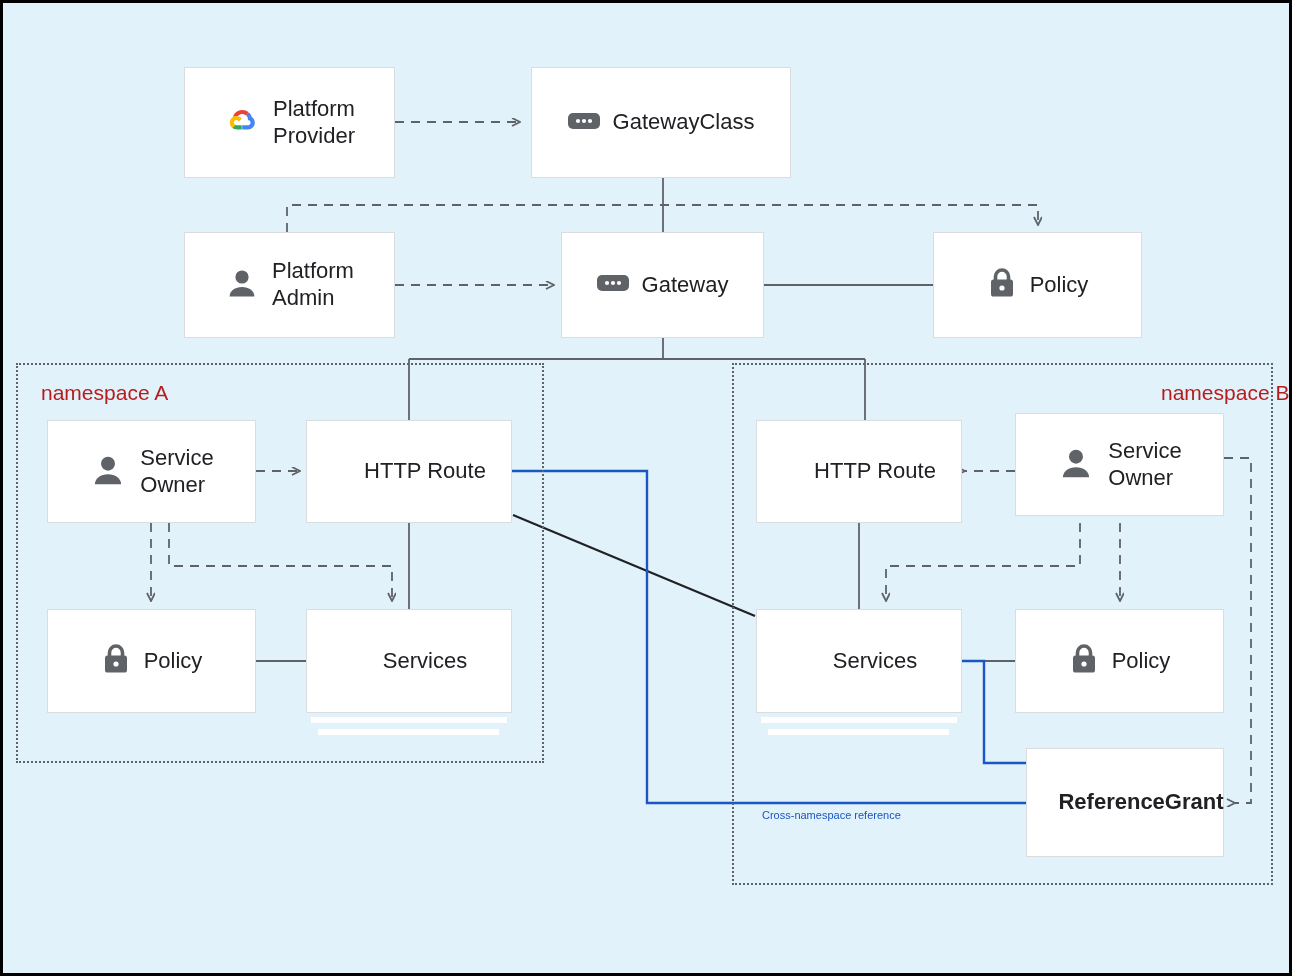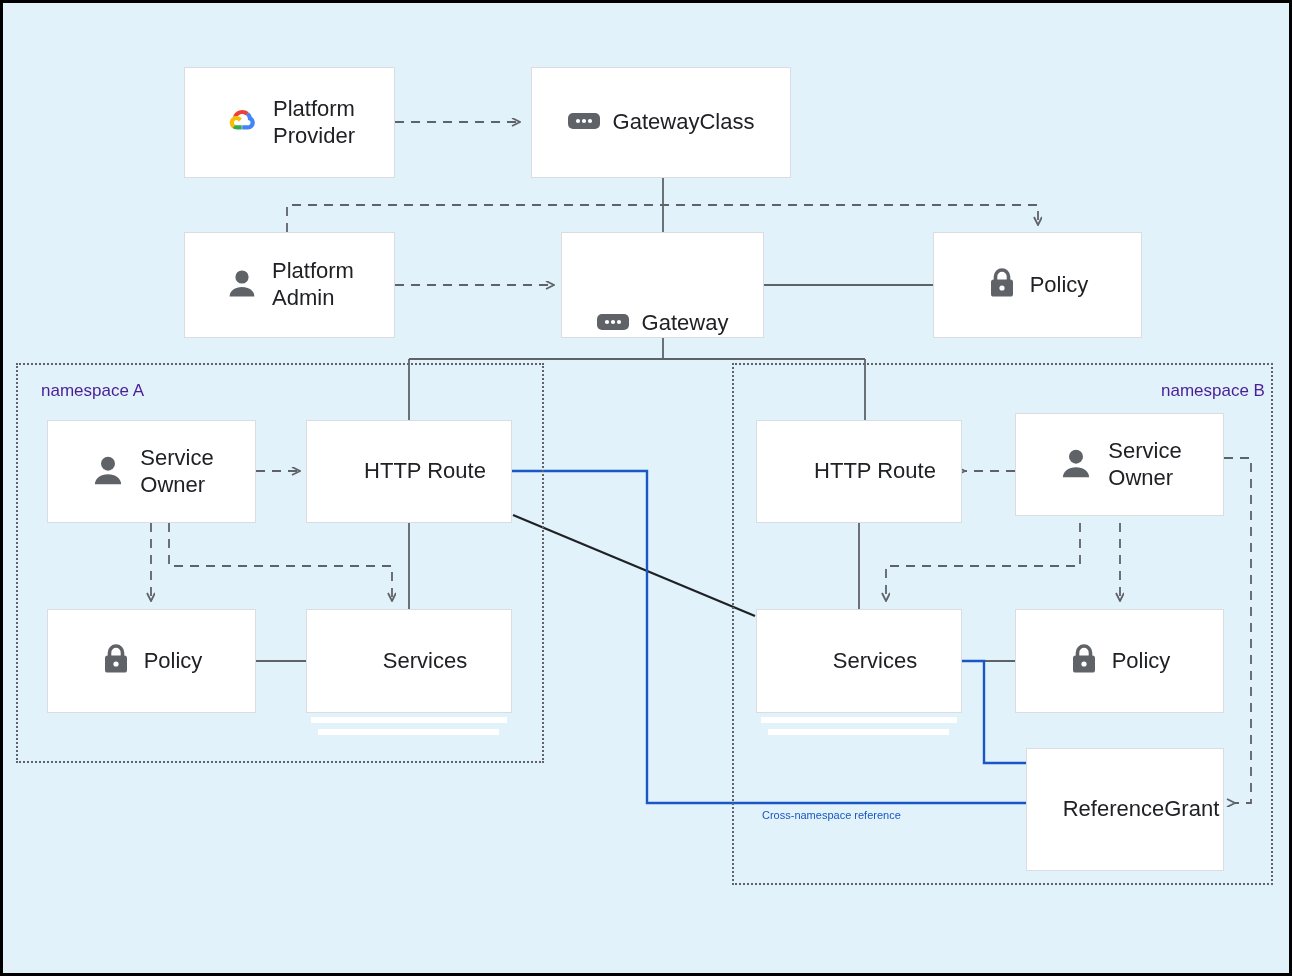--- a/index.html
+++ b/index.html
@@ -25,22 +25,22 @@
     pointer-events: none;
   }
   .ns-box {
     position: absolute;
     border: 2.5px dotted #5f6368;
     box-sizing: border-box;
     background: transparent;
   }
   .ns-label {
     position: absolute;
-    font-size: 17px;
-    color: #4c1d95;
+    font-size: 21px;
+    color: #b91c1c;
     white-space: nowrap;
   }
   .node {
     position: absolute;
     background: #ffffff;
     border: 1px solid #dadce0;
     box-sizing: border-box;
     display: flex;
     align-items: center;
     justify-content: center;
@@ -165,21 +165,21 @@
     <span class="ico">
       <svg width="34" height="34" viewBox="0 0 34 34">
         <circle cx="17" cy="11" r="6.6" fill="#5f6368"></circle>
         <path d="M4.6 30.5c0-6 5.6-9.6 12.4-9.6s12.4 3.6 12.4 9.6z" fill="#5f6368"></path>
       </svg>
     </span>
     <span class="label">Platform
 Admin</span>
   </div>
 
-  <div class="node" style="left:558px; top:229px; width:203px; height:106px;align-items:flex-end;">
+  <div class="node" style="left:558px; top:229px; width:203px; height:106px;">
     <span class="ico">
       <svg width="32" height="22" viewBox="0 0 32 22">
         <rect x="0" y="3" width="32" height="16" rx="5" fill="#5f6368"></rect>
         <circle cx="10" cy="11" r="2.1" fill="#ffffff"></circle>
         <circle cx="16" cy="11" r="2.1" fill="#ffffff"></circle>
         <circle cx="22" cy="11" r="2.1" fill="#ffffff"></circle>
       </svg>
     </span>
     <span class="label">Gateway</span>
   </div>
@@ -252,19 +252,19 @@
     <span class="ico">
       <svg width="30" height="34" viewBox="0 0 30 34">
         <path d="M8.5 14V10.5a6.5 6.5 0 0113 0V14" fill="none" stroke="#5f6368" stroke-width="3.6"></path>
         <rect x="4" y="13.5" width="22" height="17" rx="2.6" fill="#5f6368"></rect>
         <circle cx="15" cy="22" r="2.6" fill="#ffffff"></circle>
       </svg>
     </span>
     <span class="label">Policy</span>
   </div>
 
-  <div class="node centered" style="left:1023px; top:745px; width:198px; height:123px;">
+  <div class="node centered" style="left:1023px; top:745px; width:198px; height:109px;font-weight:bold;">
     <span class="label">ReferenceGrant</span>
   </div>
 
   <div class="note" style="left:759px; top:806px;">Cross-namespace reference</div>
 
 </div>
 
 </body></html>

